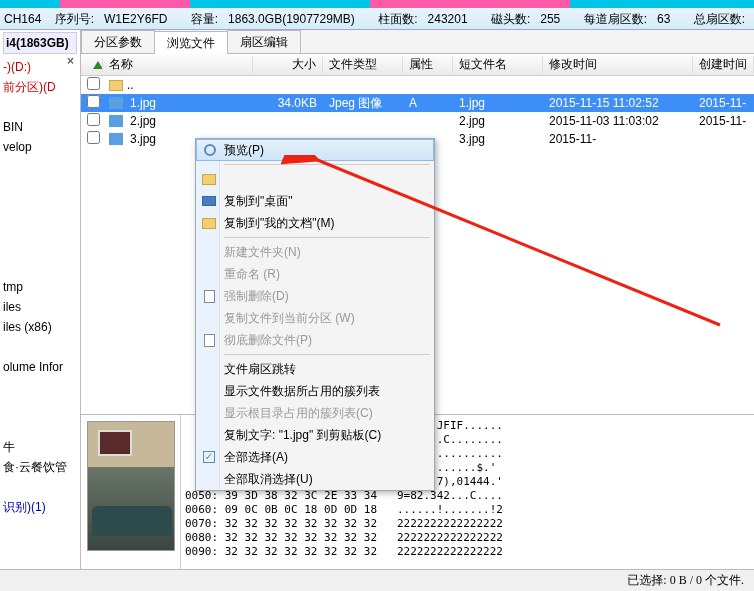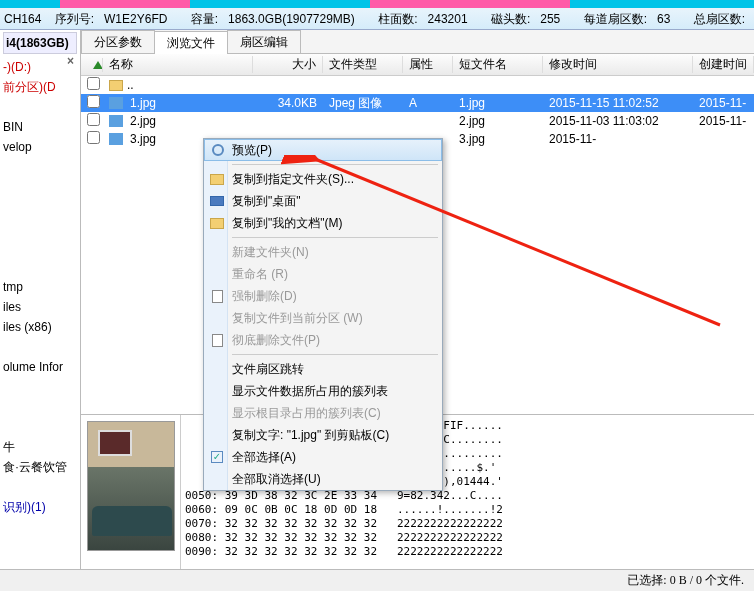--- a/index.html
+++ b/index.html
@@ -39,21 +39,21 @@
 .c-short{width:90px}
 .c-mod{width:150px}
 .c-create{flex:1}
 .filelist{flex:0 0 auto;font-family:"SimSun"}
 .row{display:flex;align-items:center;height:18px}
 .row .cell{padding:0 6px;white-space:nowrap;overflow:hidden}
 .row.sel{background:#3d8ef7;color:#fff}
 .fileicon{display:inline-block;width:14px;height:12px;background:#5aa0e0;margin-right:3px;vertical-align:middle}
 .foldericon{display:inline-block;width:14px;height:11px;background:#f3cf72;border:1px solid #caa64a}
 .uparrow{display:inline-block;width:0;height:0;border-left:5px solid transparent;border-right:5px solid transparent;border-bottom:8px solid #2a8a2a;margin:0 6px}
-.ctxmenu{position:absolute;left:203px;top:138px;width:240px;background:#f4f4f4;border:1px solid #9ab;box-shadow:2px 2px 6px rgba(0,0,0,.3);z-index:50;font-family:"SimSun"}
+.ctxmenu{position:absolute;left:195px;top:138px;width:240px;background:#f4f4f4;border:1px solid #9ab;box-shadow:2px 2px 6px rgba(0,0,0,.3);z-index:50;font-family:"SimSun"}
 .ctxmenu .mi{display:flex;align-items:center;height:22px;padding:0 8px 0 28px;position:relative;cursor:pointer}
 .ctxmenu .mi.hov{background:linear-gradient(#e6f1fb,#cfe5f8);border:1px solid #8bbde8;height:22px;padding-left:27px}
 .ctxmenu .mi.dis{color:#999}
 .ctxmenu .sep{height:1px;background:#ccc;margin:3px 4px 3px 28px}
 .ctxmenu .ico{position:absolute;left:5px;width:16px;height:16px;display:flex;align-items:center;justify-content:center}
 .ctxmenu .leftbar{position:absolute;left:0;top:0;bottom:0;width:24px;background:#eaf2fb;border-right:1px solid #d4e3f3}
 .mi span{position:relative;z-index:1}
 .ico-folder{background:#f3cf72;width:14px;height:11px;border:1px solid #caa64a}
 .ico-search{width:12px;height:12px;border:2px solid #5a8ac0;border-radius:50%;position:relative}
 .ico-monitor{width:14px;height:10px;background:#4a7abf;border:1px solid #36a}
@@ -206,21 +206,20 @@
       <div class="ico">
         <div class="ico-search"></div>
       </div>
       <span>预览(P)</span>
     </div>
     <div class="sep"></div>
     <div class="mi">
       <div class="ico">
         <div class="ico-folder"></div>
       </div>
-      <span>复制到指定文件夹(S)...</span>
     </div>
     <div class="mi">
       <div class="ico">
         <div class="ico-monitor"></div>
       </div>
       <span>复制到"桌面"</span>
     </div>
     <div class="mi">
       <div class="ico">
         <div class="ico-folder"></div>

